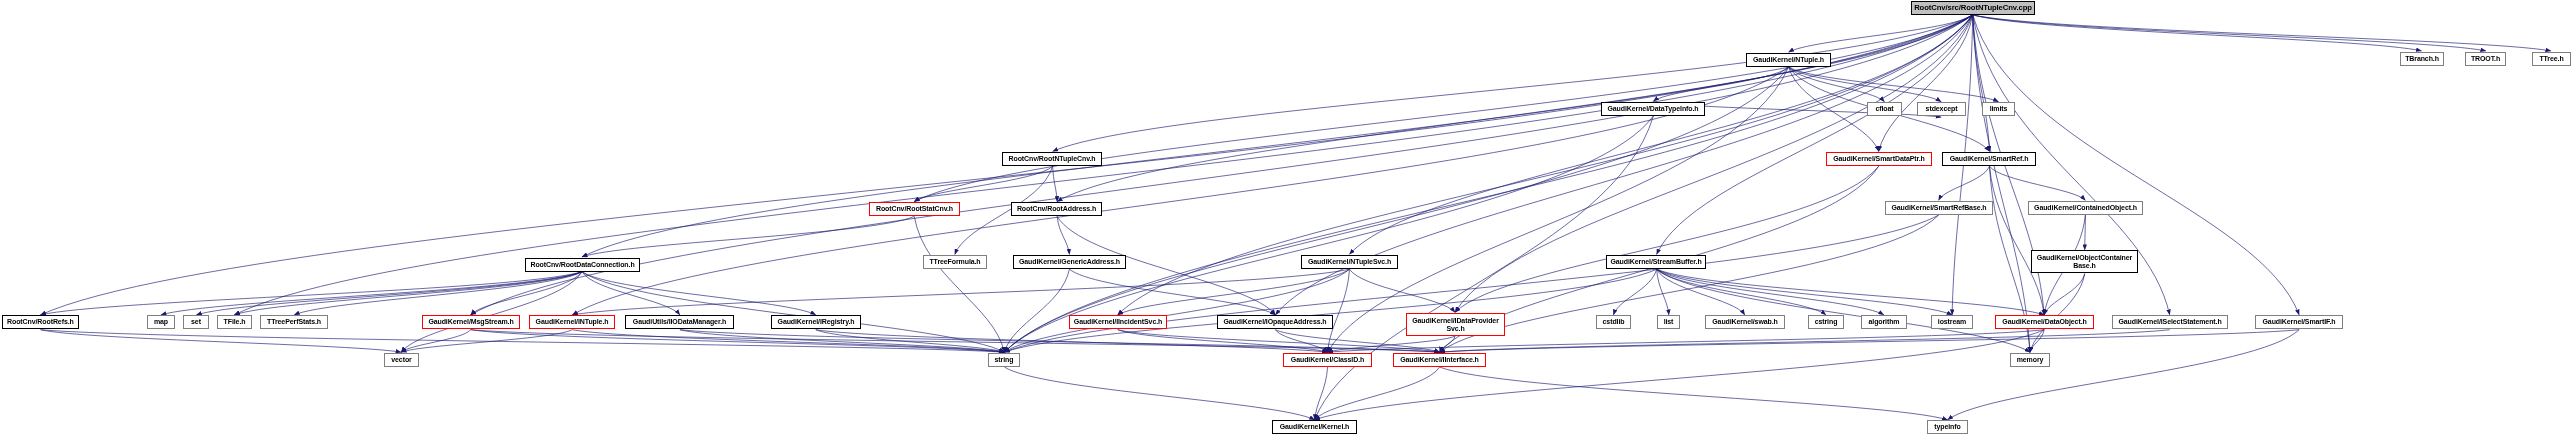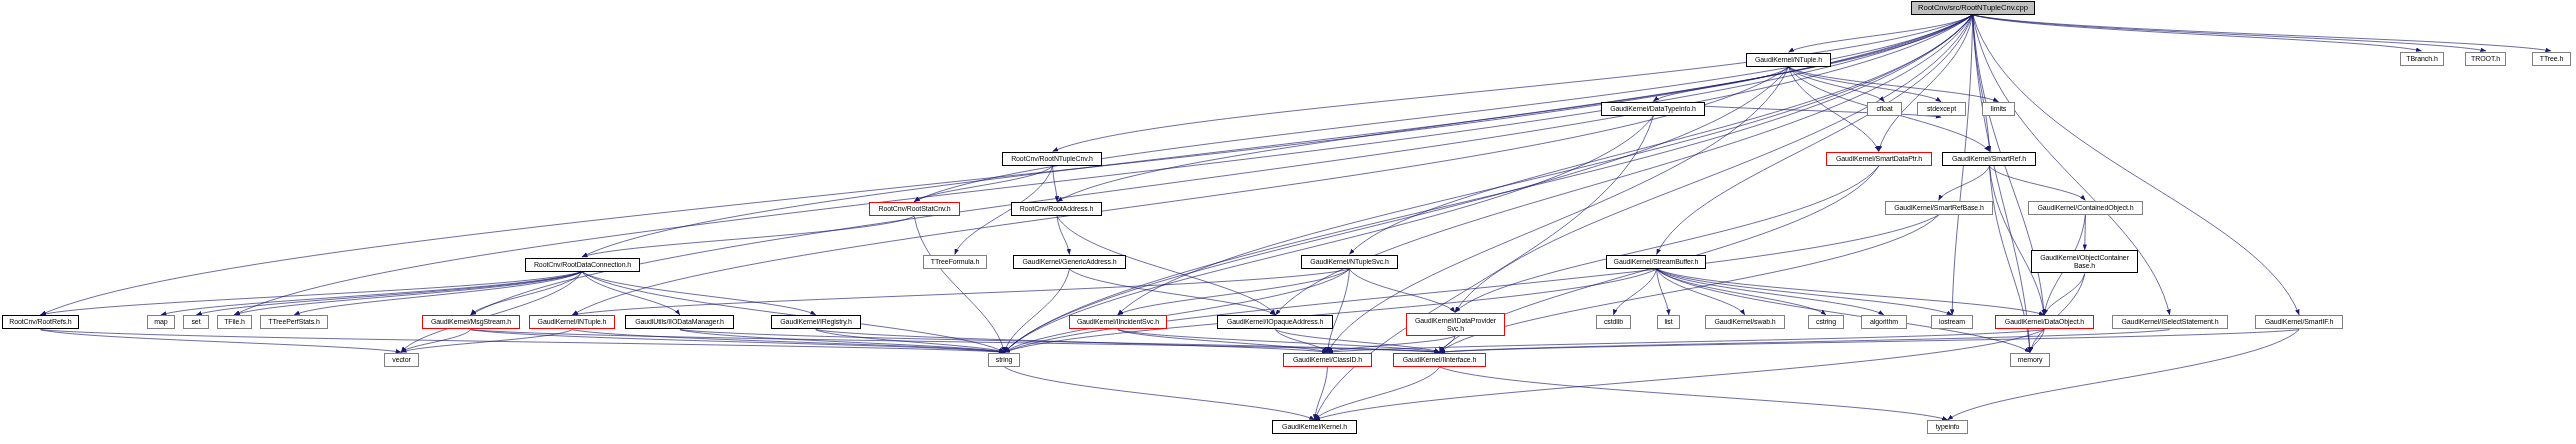--- a/index.html
+++ b/index.html
@@ -1,17 +1,17 @@
 <!DOCTYPE html>
 <html style="font-size:10.3px"><head>
 <meta charset="utf-8">
 <style>
   html,body{margin:0;padding:0;background:#ffffff;}
   #canvas{position:relative;width:2576px;height:445px;overflow:hidden;background:#ffffff;
-          font-family:"Liberation Sans",sans-serif;}
+          font-family:"Liberation Sans",sans-serif;font-weight:bold;}
   svg.edges{position:absolute;left:0;top:0;width:2576px;height:445px;pointer-events:none;}
   .node{position:absolute;box-sizing:border-box;display:flex;align-items:center;
         justify-content:center;text-align:center;background:#ffffff;
         border:0.6px solid #808080;color:#000000;font-size:7px;line-height:7.7px;
         letter-spacing:-0.1px;white-space:pre-line;padding:0 1.9px;}
   .node.b{border:0.6px solid #000000;}
   .node.r{border:0.6px solid #ff0000;}
   .node.root{background:#c0c0c0;border:0.6px solid #000000;font-size:7.7px;}
 </style>
 </head>

